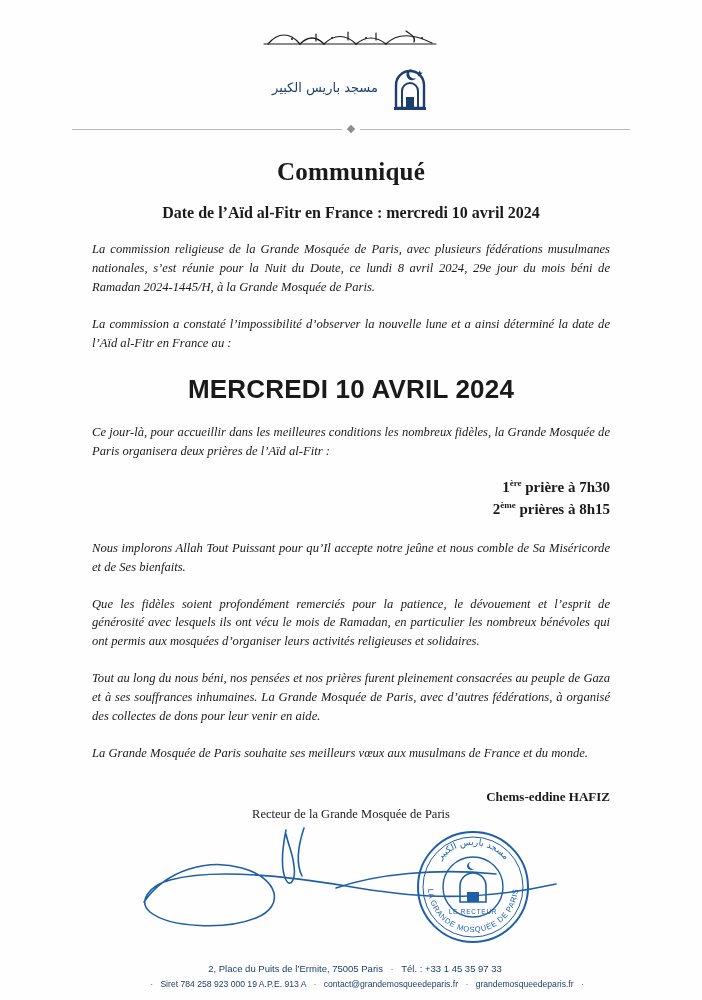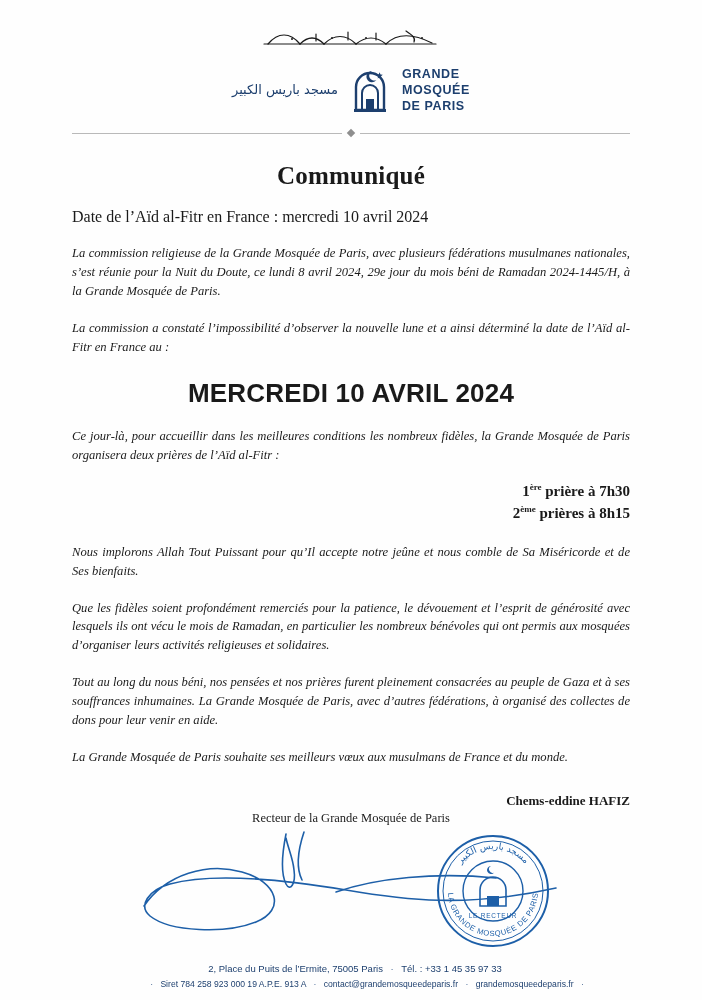--- a/index.html
+++ b/index.html
@@ -77,34 +77,34 @@
   }
   .rule-diamond {
     width: 6px;
     height: 6px;
     background: #8e8e8e;
     transform: rotate(45deg);
   }
 
   
   .content {
-    padding: 0 72px;
+    padding: 0 92px;
     box-sizing: border-box;
   }
   h1.title {
     text-align: center;
     font-size: 25px;
     font-weight: bold;
     margin: 26px 0 0 0;
     letter-spacing: 0.2px;
   }
   h2.subtitle {
-    text-align: left;
+    text-align: center;
     font-size: 16px;
-    font-weight: normal;
+    font-weight: bold;
     margin: 18px 0 0 0;
   }
   .dateline {
     text-align: center;
     font-size: 12.5px;
     margin: 14px 0 0 0;
   }
   p.para {
     font-size: 12.6px;
     line-height: 1.5;
@@ -216,25 +216,20 @@
         <path d="M22 3 a5.6 5.6 0 1 0 4.4 9.1 a4.4 4.4 0 1 1 -4.4 -9.1 z" fill="#1d3f6e"></path>
         <path d="M29.6 4.3 l0.9 2.2 2.3 0.2 -1.8 1.5 0.6 2.3 -2 -1.3 -2 1.3 0.6 -2.3 -1.8 -1.5 2.3 -0.2 z" fill="#1d3f6e"></path>
 
         <path d="M6 42 L6 19 A14 14 0 0 1 34 19 L34 42 Z" fill="none" stroke="#1d3f6e" stroke-width="2.4"></path>
         <path d="M12 42 L12 25 A8 8 0 0 1 28 25 L28 42 Z" fill="none" stroke="#1d3f6e" stroke-width="2"></path>
         <rect x="16" y="31" width="8" height="11" fill="#1d3f6e"></rect>
         <rect x="4" y="41" width="32" height="3" fill="#1d3f6e"></rect>
       </svg>
     </div>
 
-    <div class="logo-text">
-      <div>GRANDE</div>
-      <div>MOSQUÉE</div>
-      <div>DE PARIS</div>
-    </div>
   </div>
 
   <div class="rule-wrap">
     <div class="rule-line"></div>
     <div class="rule-diamond"></div>
     <div class="rule-line"></div>
   </div>
 
   <div class="content">
 

